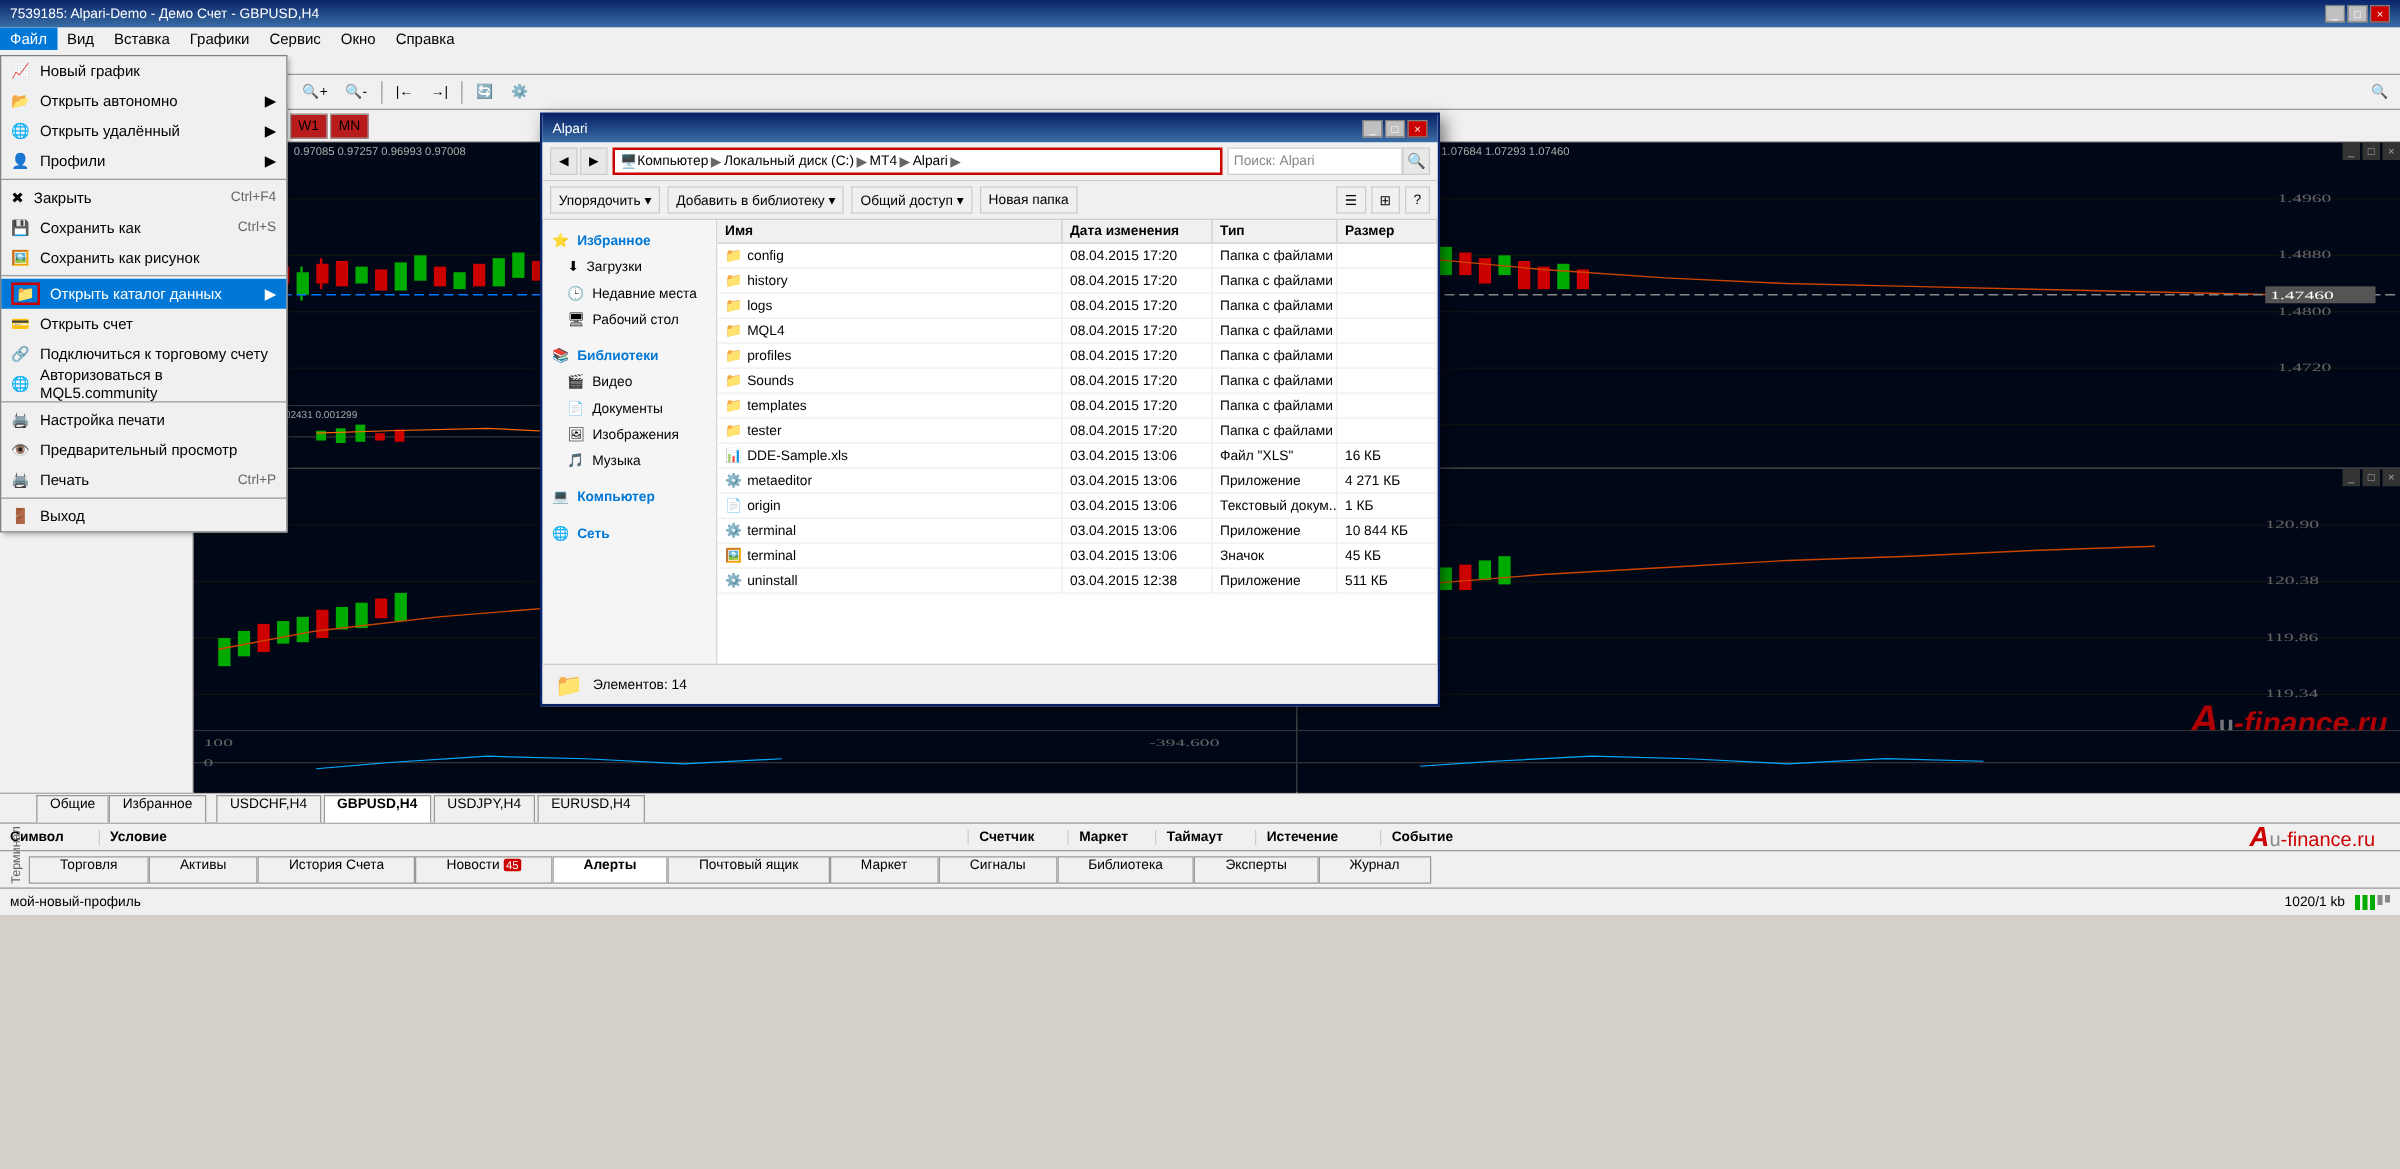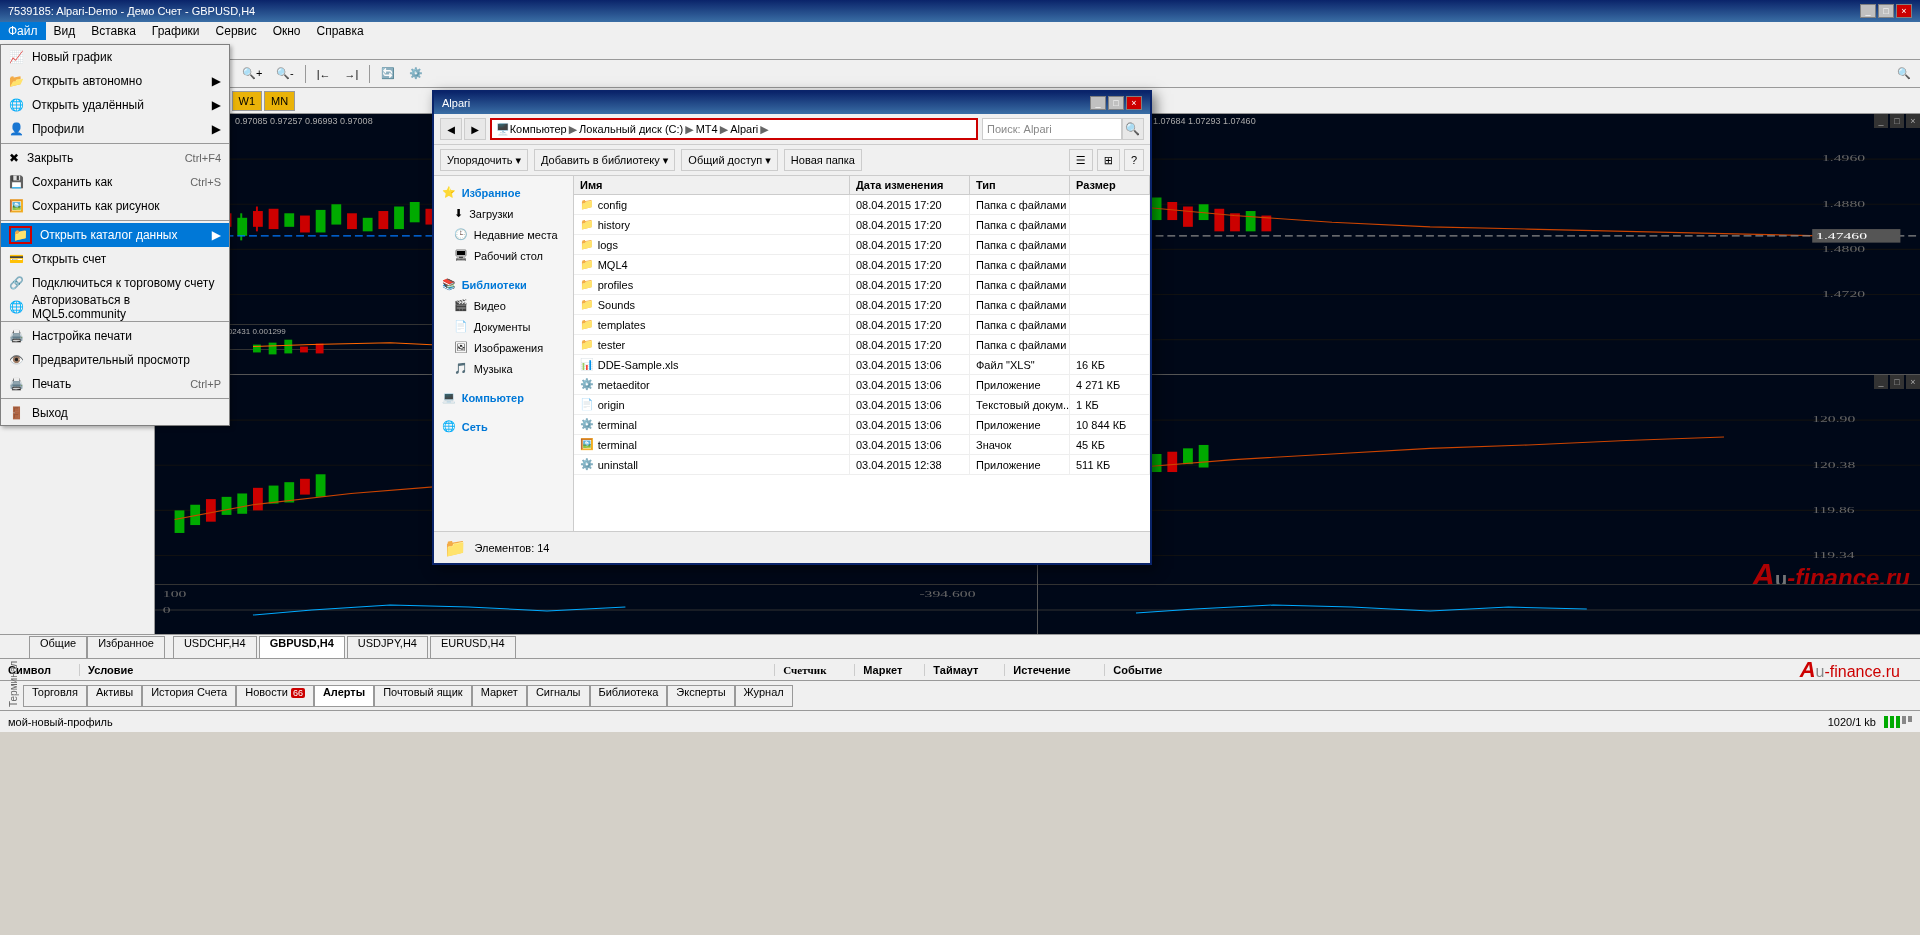--- a/index.html
+++ b/index.html
@@ -14,21 +14,21 @@
     .menu-bar { background: #f0f0f0; height: 38px; display: flex; align-items: flex-start; border-bottom: 1px solid #999; }
     .menu-item { padding: 2px 8px; font-size: 12px; cursor: pointer; }
 
     
     .toolbar { background: #f0f0f0; height: 28px; display: flex; align-items: center; border-bottom: 1px solid #999; padding: 0 4px; gap: 4px; }
     .toolbar-btn { height: 22px; padding: 0 4px; background: #f0f0f0; border: 1px solid transparent; font-size: 11px; cursor: pointer; display: flex; align-items: center; }
     .toolbar-sep { width: 1px; height: 18px; background: #999; margin: 0 2px; }
 
     
     .timeframe-bar { background: #f0f0f0; height: 26px; display: flex; align-items: center; border-bottom: 1px solid #999; padding: 0 4px; gap: 2px; }
-    .tf-btn { height: 20px; padding: 0 6px; background: #eab308; border: 1px solid #999; font-size: 11px; cursor: pointer; }
+    .tf-btn { height: 20px; padding: 0 6px; background: #b91c1c; border: 1px solid #999; font-size: 11px; cursor: pointer; }
 
     
     .dropdown-menu { position: absolute; left: 0; top: 44px; width: 230px; background: #f0f0f0; border: 1px solid #808080; box-shadow: 2px 2px 4px rgba(0,0,0,0.3); z-index: 100; }
     .dropdown-item { height: 24px; display: flex; align-items: center; padding: 0 8px; cursor: pointer; font-size: 12px; gap: 8px; }
     .dropdown-item.highlighted { background: #0078d7; color: white; }
     .dropdown-item .shortcut { margin-left: auto; color: #666; font-size: 11px; }
     .dropdown-sep { height: 1px; background: #999; margin: 2px 0; }
     .dropdown-item .arrow { margin-left: auto; }
 
     
@@ -74,21 +74,21 @@
     .dialog-status { height: 32px; border-top: 1px solid #ccc; background: #f0f0f0; display: flex; align-items: center; padding: 0 10px; gap: 8px; font-size: 11px; flex-shrink: 0; }
 
     
     .bottom-tabs { height: 24px; display: flex; align-items: center; background: #f0f0f0; border-top: 1px solid #999; padding-left: 29px; }
     .tab-btn { height: 22px; padding: 0 10px; background: #f0f0f0; border: 1px solid #999; border-bottom: none; font-size: 11px; cursor: pointer; }
     .tab-btn.active { background: white; font-weight: bold; }
 
     
     .alert-bar { height: 30px; background: #f0f0f0; border-top: 1px solid #999; display: flex; align-items: center; padding: 0 8px; gap: 4px; }
     .alert-tabs { display: flex; gap: 0; }
-    .alert-tab { height: 22px; padding: 0 8px; background: #f0f0f0; border: 1px solid #999; font-size: 11px; cursor: pointer; }
+    .alert-tab { height: 22px; padding: 0 24px; background: #f0f0f0; border: 1px solid #999; font-size: 11px; cursor: pointer; }
     .alert-tab.active { background: white; font-weight: bold; }
 
     
     .status-bar { height: 22px; background: #f0f0f0; border-top: 1px solid #999; display: flex; align-items: center; padding: 0 8px; gap: 8px; font-size: 11px; }
     .status-right { margin-left: auto; display: flex; align-items: center; gap: 8px; }
 
     svg text { font-family: 'Segoe UI', Tahoma; }
   </style>
 </head>
 <body>
@@ -462,38 +462,38 @@
     <div class="tab-btn">USDCHF,H4</div>
     <div class="tab-btn active">GBPUSD,H4</div>
     <div class="tab-btn">USDJPY,H4</div>
     <div class="tab-btn">EURUSD,H4</div>
   </div>
 </div>
 
 <div style="display:flex;background:#f0f0f0;border-top:1px solid #999;height:22px;align-items:center;">
   <div style="padding:0 8px;border-right:1px solid #ccc;font-size:11px;font-weight:bold;width:80px;">Символ</div>
   <div style="padding:0 8px;border-right:1px solid #ccc;font-size:11px;font-weight:bold;flex:1;">Условие</div>
-  <div style="padding:0 8px;border-right:1px solid #ccc;font-size:11px;font-weight:bold;width:80px;font-family:Liberation Serif, serif;">Счетчик</div>
+  <div style="padding:0 8px;border-right:1px solid #ccc;font-size:11px;font-weight:bold;width:80px;">Счетчик</div>
   <div style="padding:0 8px;border-right:1px solid #ccc;font-size:11px;font-weight:bold;width:70px;">Маркет</div>
   <div style="padding:0 8px;border-right:1px solid #ccc;font-size:11px;font-weight:bold;width:80px;">Таймаут</div>
   <div style="padding:0 8px;border-right:1px solid #ccc;font-size:11px;font-weight:bold;width:100px;">Истечение</div>
   <div style="padding:0 8px;font-size:11px;font-weight:bold;flex:1;">Событие</div>
 
   <div style="margin-left:auto;margin-right:20px;">
     <span style="font-size:22px;font-style:italic;font-weight:bold;color:#cc0000;">A</span><span style="font-size:16px;color:#888;">u</span><span style="font-size:16px;color:#cc0000;">-finance.ru</span>
   </div>
 </div>
 
 <div class="alert-bar">
   <div style="writing-mode:vertical-lr;transform:rotate(180deg);font-size:10px;color:#666;height:22px;display:flex;align-items:center;">Терминал</div>
   <div class="alert-tabs">
     <div class="alert-tab">Торговля</div>
     <div class="alert-tab">Активы</div>
     <div class="alert-tab">История Счета</div>
-    <div class="alert-tab">Новости <span style="background:#cc0000;color:white;border-radius:2px;padding:0 2px;font-size:9px;">66</span></div>
+    <div class="alert-tab">Новости <span style="background:#cc0000;color:white;border-radius:2px;padding:0 2px;font-size:9px;">45</span></div>
     <div class="alert-tab active">Алерты</div>
     <div class="alert-tab">Почтовый ящик</div>
     <div class="alert-tab">Маркет</div>
     <div class="alert-tab">Сигналы</div>
     <div class="alert-tab">Библиотека</div>
     <div class="alert-tab">Эксперты</div>
     <div class="alert-tab">Журнал</div>
   </div>
 </div>
 

